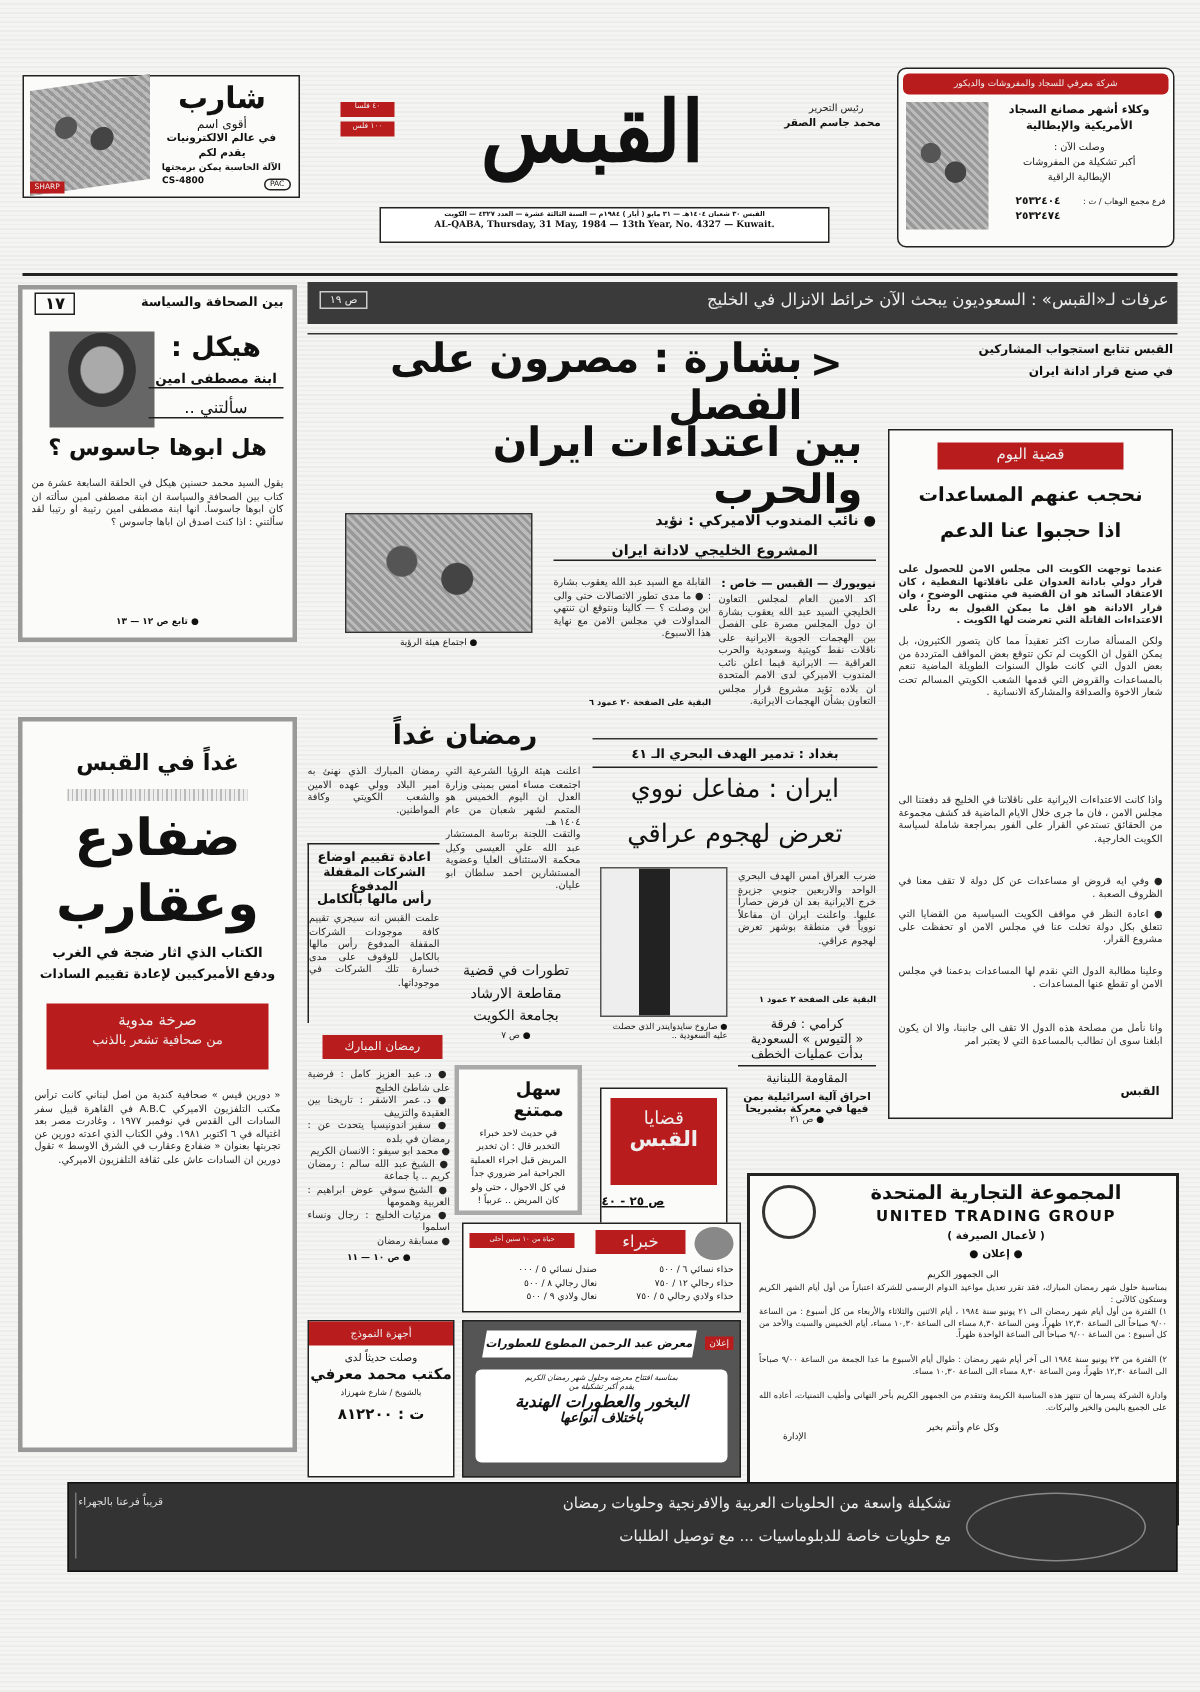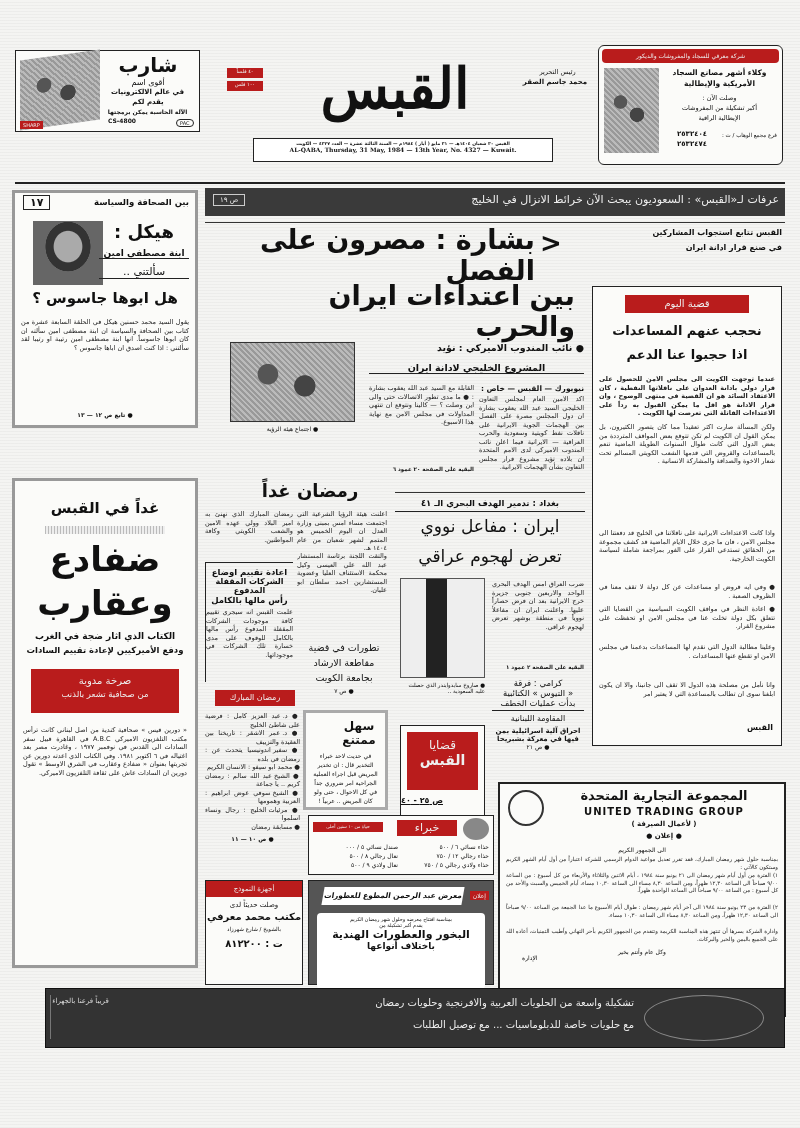--- a/index.html
+++ b/index.html
@@ -166,21 +166,21 @@
 <div class="abs hl" style="left:395px;top:498px;width:190px;font-size:8.5px;border-bottom:1px solid #222;padding-bottom:3px;">بغداد : تدمير الهدف البحري الـ ٤١</div>
 <div class="abs hl" style="left:395px;top:516px;width:190px;font-size:17px;font-weight:normal;">ايران : مفاعل نووي</div>
 <div class="abs hl" style="left:395px;top:546px;width:190px;font-size:17px;font-weight:normal;">تعرض لهجوم عراقي</div>
 <div class="abs photo" style="left:400px;top:578px;width:85px;height:100px;background:linear-gradient(90deg,#eee 0 30%,#222 30% 55%,#eee 55%);border:1px solid #555;"></div>
 <div class="abs" style="left:400px;top:682px;width:85px;font-size:5.5px;">● صاروخ سايدوايندر الذي حصلت عليه السعودية ..</div>
 <div class="abs bodytext" style="left:492px;top:580px;width:92px;height:80px;overflow:hidden;">ضرب العراق امس الهدف البحري الواحد والاربعين جنوبي جزيرة خرج الايرانية بعد ان فرض حصاراً عليها. واعلنت ايران ان مفاعلاً نووياً في منطقة بوشهر تعرض لهجوم عراقي.</div>
 <div class="abs" style="left:492px;top:664px;width:92px;font-size:5.5px;font-weight:bold;">البقية على الصفحة ٢ عمود ١</div>
 
 <div class="abs" style="left:492px;top:674px;width:92px;">
   <div class="hl" style="font-size:8.5px;margin-top:4px;font-weight:normal;">كرامي : فرقة</div>
-  <div class="hl" style="font-size:8.5px;font-weight:normal;">« التيوس » الكتائبية</div>
+  <div class="hl" style="font-size:8.5px;font-weight:normal;">« التيوس » السعودية</div>
   <div class="hl" style="font-size:8.5px;font-weight:normal;border-bottom:1px solid #222;padding-bottom:2px;">بدأت عمليات الخطف</div>
   <div class="hl" style="font-size:8px;margin-top:3px;font-weight:normal;">المقاومة اللبنانية</div>
   <div class="hl" style="font-size:7px;margin-top:4px;">احراق آلية اسرائيلية بمن</div>
   <div class="hl" style="font-size:7px;">فيها في معركة بشبريحا</div>
   <div style="font-size:6px;text-align:center;">● ص ٢١</div>
 </div>
 
 <div class="abs" style="left:400px;top:725px;width:85px;height:100px;border:1px solid #222;background:#fbfbf9;">
   <div class="dark" style="margin:6px;height:58px;">
     <div class="hl" style="font-size:12px;padding-top:6px;font-weight:normal;">قضايا</div>
@@ -214,21 +214,21 @@
     <div><span>حذاء رجالي</span> <span>١٢ / ٧٥٠</span></div>
     <div><span>نعال رجالي</span> <span>٨ / ٥٠٠</span></div>
     <div><span>حذاء ولادي رجالي</span> <span>٥ / ٧٥٠</span></div>
     <div><span>نعال ولادي</span> <span>٩ / ٥٠٠</span></div>
   </div>
 </div>
 
 <div class="abs" style="left:308px;top:880px;width:186px;height:105px;border:1px solid #222;background:#555;">
   <div class="abs" style="right:30px;top:6px;width:140px;height:18px;background:#fff;font-size:7.5px;font-weight:bold;text-align:center;line-height:18px;transform:skewX(-10deg);">معرض عبد الرحمن المطوع للعطورات</div>
   <div class="abs dark" style="right:4px;top:10px;font-size:6px;padding:1px 3px;">إعلان</div>
-  <div class="abs" style="left:8px;right:8px;top:32px;height:76px;background:#fff;border-radius:4px;">
+  <div class="abs" style="left:8px;right:8px;top:32px;height:62px;background:#fff;border-radius:4px;font-style:italic;">
     <div style="font-size:5px;text-align:center;margin-top:3px;">بمناسبة افتتاح معرضه وحلول شهر رمضان الكريم</div>
     <div style="font-size:5px;text-align:center;">يقدم أكبر تشكيلة من</div>
     <div class="hl" style="font-size:11px;">البخور والعطورات الهندية</div>
     <div class="hl" style="font-size:9px;">باختلاف أنواعها</div>
   </div>
 </div>
 
 <div class="abs box" style="left:205px;top:880px;width:98px;height:105px;">
   <div class="dark" style="font-size:7px;text-align:center;height:16px;line-height:16px;">أجهزة النموذج</div>
   <div style="font-size:7px;text-align:center;margin-top:4px;">وصلت حديثاً لدى</div>

